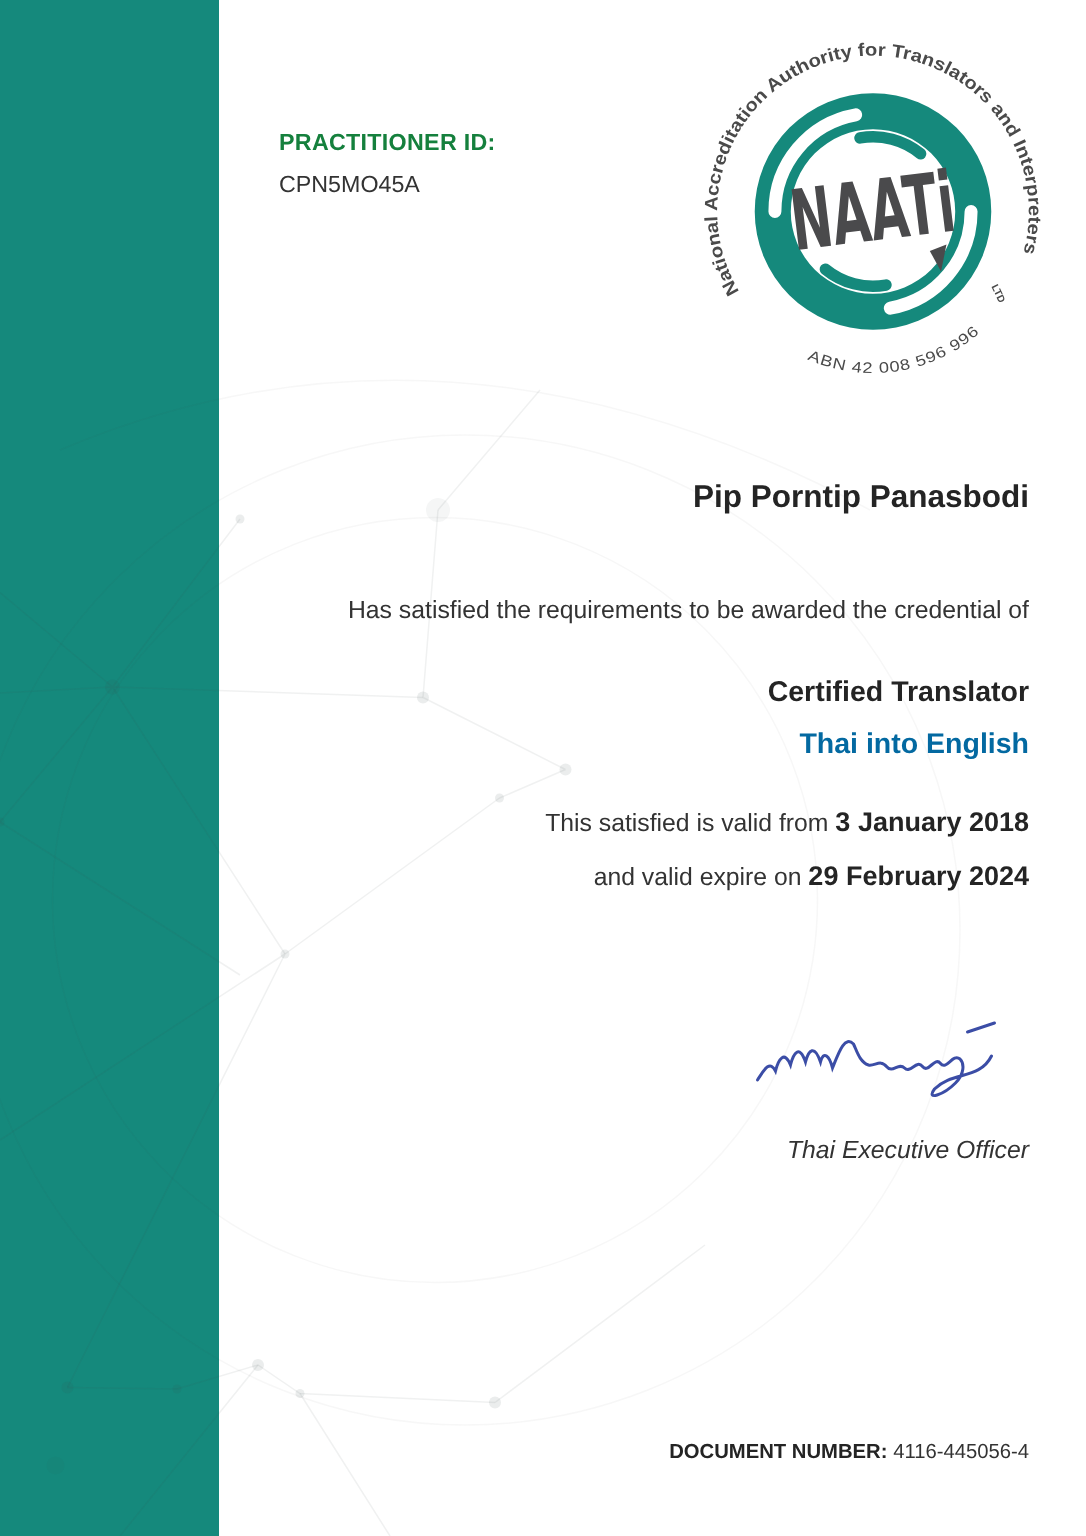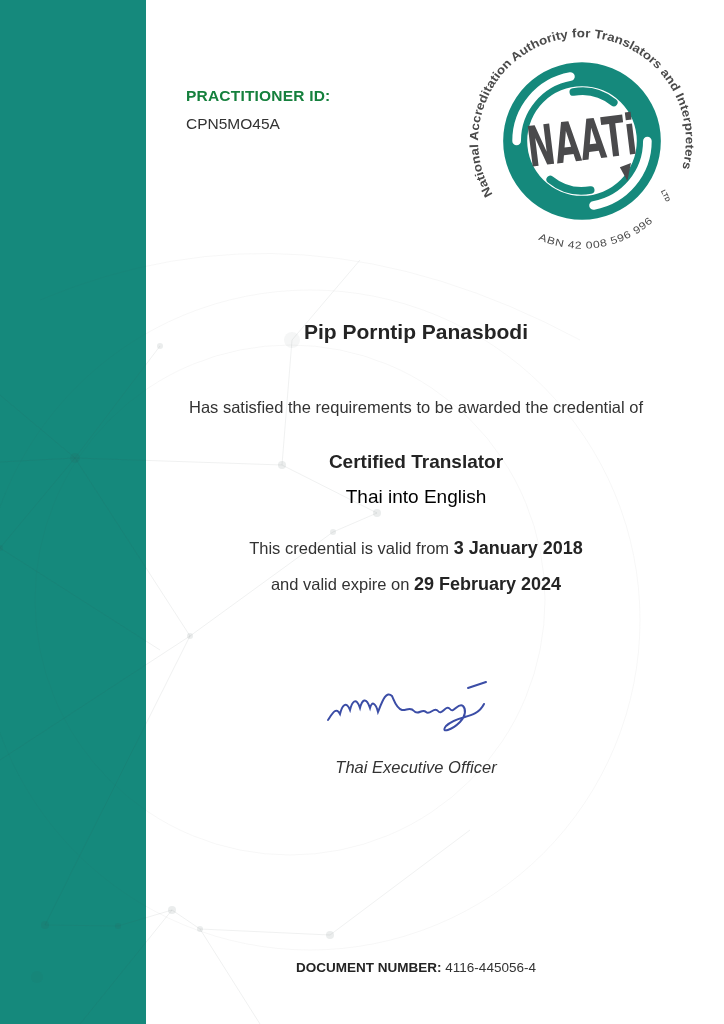--- a/index.html
+++ b/index.html
@@ -19,26 +19,26 @@
   
   .mesh{position:absolute;left:0;top:0;width:724px;height:1024px;z-index:1;pointer-events:none;}
   
   .practitioner{position:absolute;left:186px;top:0;z-index:3;text-align:left;}
   .practitioner .plabel{position:absolute;left:0;top:87px;width:300px;font-size:15.5px;font-weight:700;color:#15803d;letter-spacing:.2px;white-space:nowrap;}
   .practitioner .pvalue{position:absolute;left:0;top:115px;width:300px;font-size:15.5px;color:#333;white-space:nowrap;}
   
   .logo-wrap{position:absolute;left:457px;top:16px;width:250px;height:250px;z-index:3;}
   .logo-wrap svg{overflow:visible;}
   
-  .content{position:absolute;left:146px;top:0;width:540px;height:856px;z-index:3;text-align:center;}
+  .content{position:absolute;left:146px;top:0;width:540px;height:856px;z-index:3;text-align:right;}
   .content > div{position:absolute;left:0;right:0;}
   .recipient-name{top:320px;font-size:21px;line-height:24px;font-weight:700;color:#242424;}
   .statement{top:397px;font-size:16.5px;line-height:20px;color:#333;}
   .credential-title{top:450px;font-size:19px;line-height:24px;font-weight:700;color:#242424;}
-  .credential-language{top:485px;font-size:19px;line-height:24px;font-weight:400;color:#000000;}
+  .credential-language{top:485px;font-size:19px;line-height:24px;font-weight:700;color:#0369a1;}
   .valid-line{top:537px;font-size:16.5px;line-height:22px;color:#333;}
   .expire-line{top:573px;font-size:16.5px;line-height:22px;color:#333;}
   .valid-line b,.expire-line b{font-size:18px;color:#242424;}
   .signature{top:674px;height:66px;}
   .signatory-title{top:757px;font-size:16.5px;line-height:20px;font-style:italic;color:#333;}
   .doc-number{top:960px;font-size:13.5px;line-height:16px;color:#333;}
   .doc-number .dlabel{font-weight:700;color:#242424;margin-top:20px;}
 </style>
 </head>
 <body>
@@ -115,21 +115,21 @@
         <textPath href="#arcAbn" startOffset="2" textLength="128" lengthAdjust="spacingAndGlyphs">ABN 42 008 596 996</textPath>
       </text>
     </svg>
   </div>
 
   <div class="content">
     <div class="recipient-name">Pip Porntip Panasbodi</div>
     <div class="statement">Has satisfied the requirements to be awarded the credential of</div>
     <div class="credential-title">Certified Translator</div>
     <div class="credential-language">Thai into English</div>
-    <div class="valid-line"><span>This credential is valid from </span><b>3 January 2018</b></div>
+    <div class="valid-line"><span>This satisfied is valid from </span><b>3 January 2018</b></div>
     <div class="expire-line"><span>and valid expire on </span><b>29 February 2024</b></div>
 
     <div class="signature">
       <svg width="185" height="66" viewBox="0 0 185 62" style="display:inline-block;">
         <path d="M4,44 C8,38 12,30 16,38 C18,30 22,24 26,34 C28,26 32,20 36,32
                  C38,24 42,20 46,32 C48,24 52,28 54,36 C58,26 62,14 68,20
                  C70,24 72,32 78,34 C82,35 86,30 90,35 C94,40 98,32 102,36
                  C106,40 110,30 114,35 C118,40 122,28 126,33 C130,38 134,26 139,30
                  C142,33 142,40 136,46 C128,54 116,58 122,50 C134,38 152,44 160,28" fill="none" stroke="#3B4DA6" stroke-width="2" stroke-linecap="round"></path>
         <path d="M144,12 L162,6" fill="none" stroke="#3B4DA6" stroke-width="2" stroke-linecap="round"></path>

